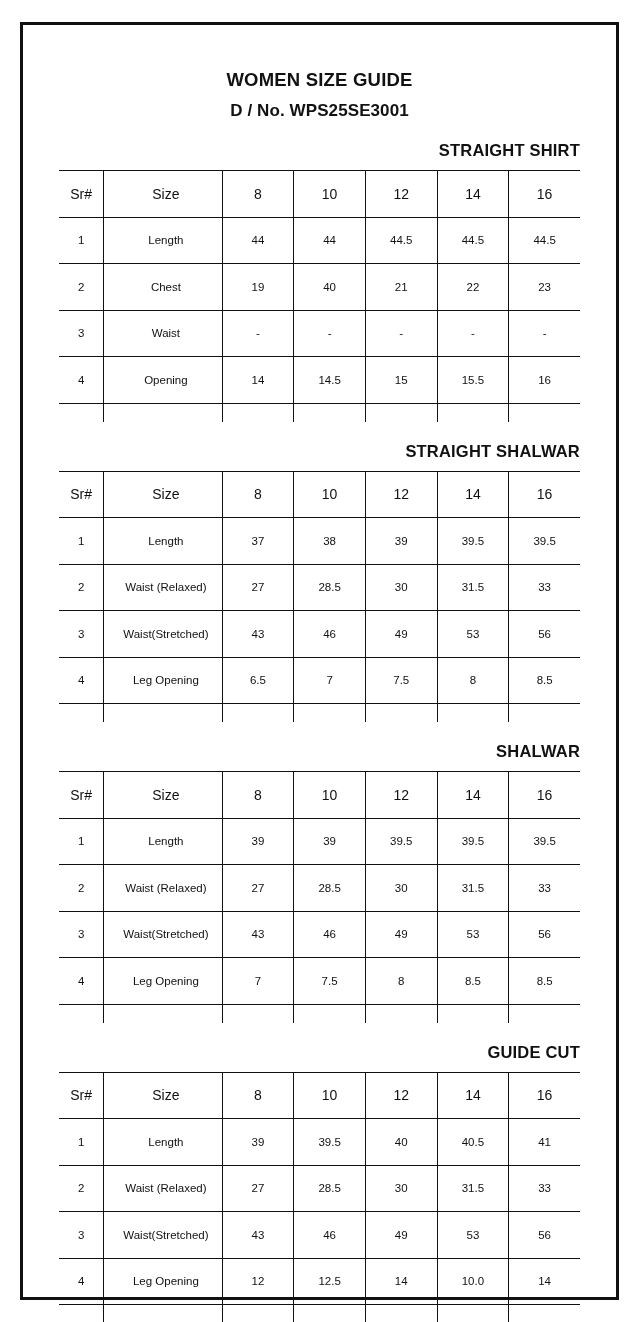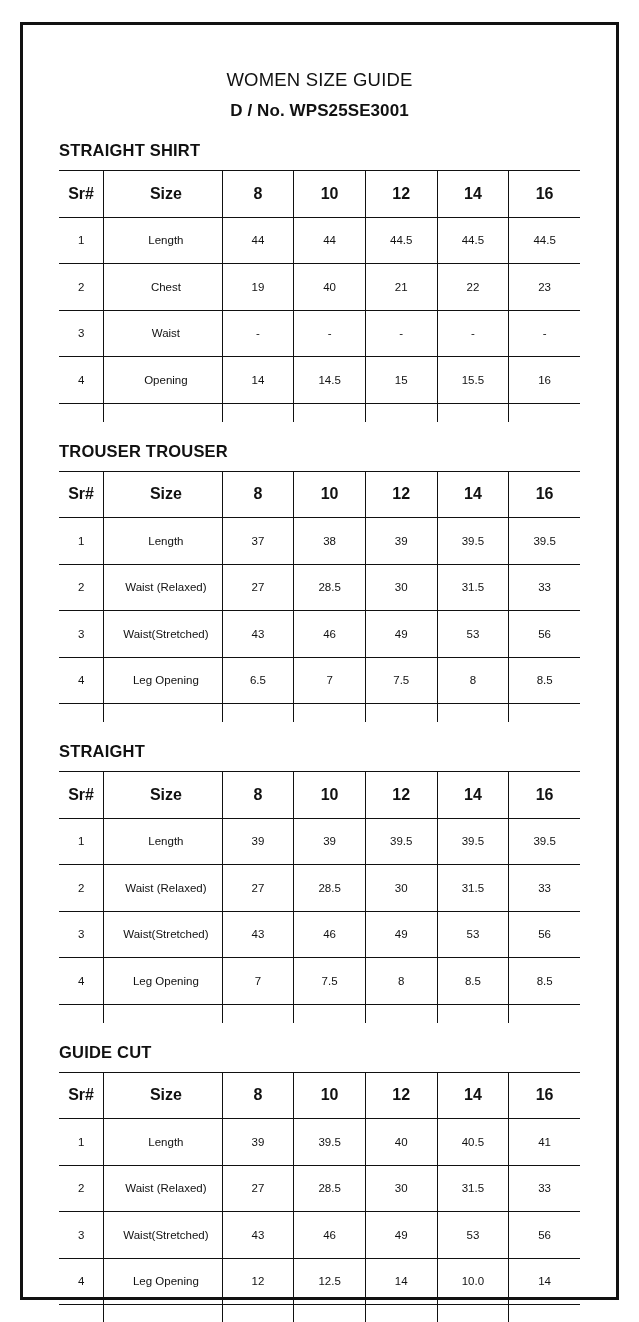--- a/index.html
+++ b/index.html
@@ -24,36 +24,36 @@
   .frame {
     box-sizing: border-box;
     width: 100%;
     height: 100%;
     border: 3px solid #111111;
     padding: 26px 36px 20px 36px;
   }
   .doc-title {
     text-align: center;
     font-size: 18.5px;
-    font-weight: normal;
+    font-weight: bold;
     letter-spacing: 0.2px;
     margin: 18px 0 0 0;
   }
   .doc-subtitle {
     text-align: center;
     font-size: 17px;
     font-weight: bold;
     margin: 10px 0 0 0;
     letter-spacing: 0.1px;
   }
   .section {
     margin-top: 20px;
   }
   .section-title {
-    text-align: left;
+    text-align: right;
     font-size: 16.5px;
     font-weight: bold;
     letter-spacing: 0.2px;
     margin: 0 0 10px 0;
   }
   table.size-table {
     width: 100%;
     border-collapse: collapse;
     table-layout: fixed;
     font-size: 11.5px;
@@ -71,22 +71,22 @@
   
   table.size-table th:first-child,
   table.size-table td:first-child {
     border-left: none;
   }
   table.size-table th:last-child,
   table.size-table td:last-child {
     border-right: none;
   }
   table.size-table thead th {
-    font-weight: bold;
-    font-size: 16px;
+    font-weight: normal;
+    font-size: 14px;
   }
   .col-sr { width: 9%; text-align: center; }
   .col-label { width: 27%; text-align: center; padding-left: 12px !important; }
   .col-val { width: 16%; text-align: center; }
   tr.spacer-row td {
     height: 18px;
     border-bottom: none;
   }
   tr.spacer-row td:first-child {
     border-left: none;
@@ -162,21 +162,21 @@
             <td class="col-val"></td>
             <td class="col-val"></td>
             <td class="col-val"></td>
             <td class="col-val"></td>
           </tr>
         </tbody>
       </table>
     </div>
 
     <div class="section">
-      <div class="section-title">TROUSER TROUSER</div>
+      <div class="section-title">STRAIGHT SHALWAR</div>
       <table class="size-table">
         <thead>
           <tr>
             <th class="col-sr">Sr#</th>
             <th class="col-label">Size</th>
             <th class="col-val">8</th>
             <th class="col-val">10</th>
             <th class="col-val">12</th>
             <th class="col-val">14</th>
             <th class="col-val">16</th>
@@ -226,21 +226,21 @@
             <td class="col-val"></td>
             <td class="col-val"></td>
             <td class="col-val"></td>
             <td class="col-val"></td>
           </tr>
         </tbody>
       </table>
     </div>
 
     <div class="section">
-      <div class="section-title">STRAIGHT</div>
+      <div class="section-title">SHALWAR</div>
       <table class="size-table">
         <thead>
           <tr>
             <th class="col-sr">Sr#</th>
             <th class="col-label">Size</th>
             <th class="col-val">8</th>
             <th class="col-val">10</th>
             <th class="col-val">12</th>
             <th class="col-val">14</th>
             <th class="col-val">16</th>

